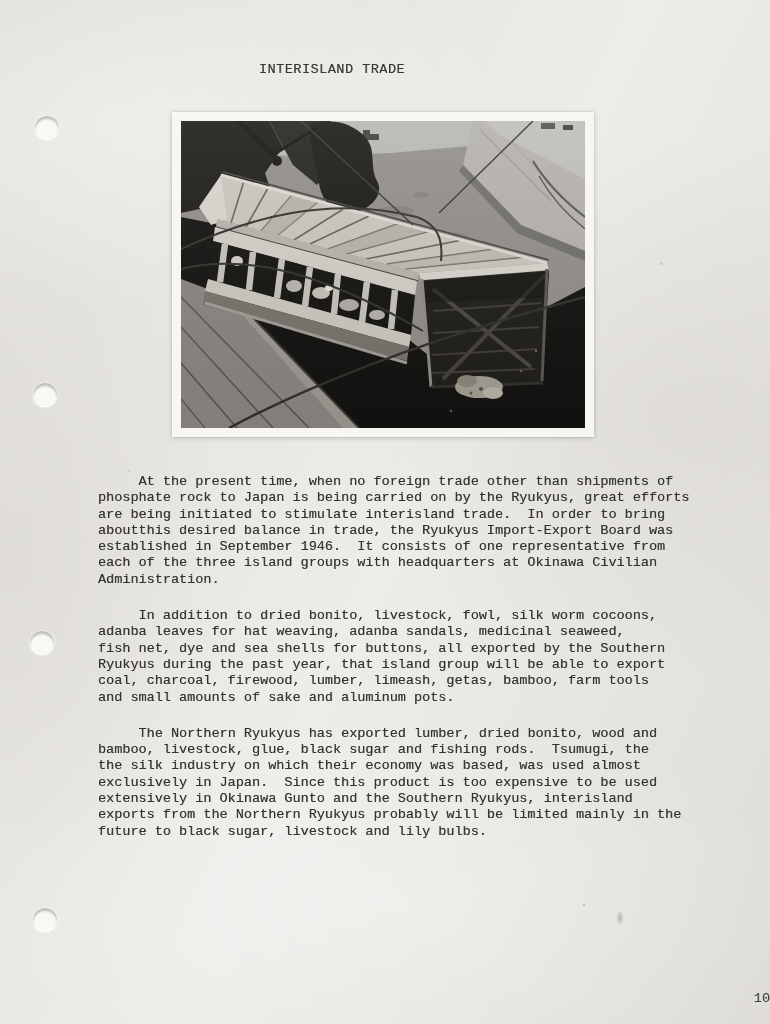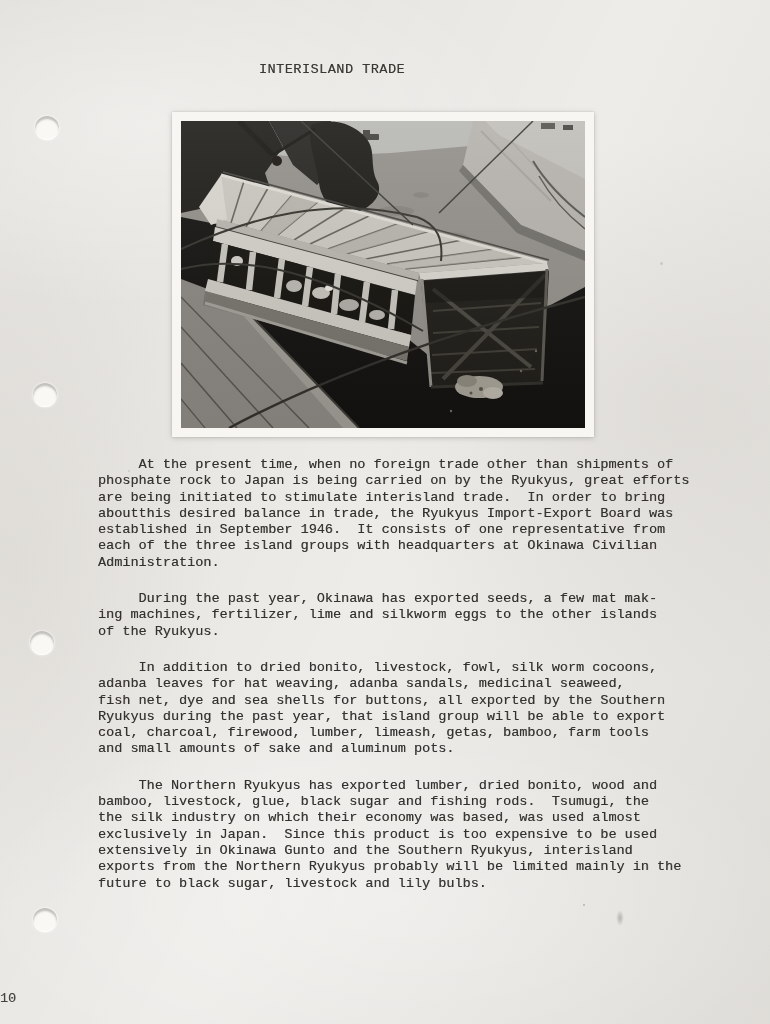--- a/index.html
+++ b/index.html
@@ -28,23 +28,23 @@
     position:absolute;left:172px;top:112px;width:404px;height:307px;
     background:#f7f6f3;padding:9px;margin:0;
     box-shadow:0 1px 5px rgba(95,93,88,.30), 0 0 1px rgba(120,118,112,.45);
   }
   .photo svg{display:block;width:404px;height:307px;}
   .bodytext{
     position:absolute;left:98px;top:457px;width:620px;
     font-size:13.5px;line-height:16.3px;color:#343230;
     text-shadow:.35px .3px .55px rgba(52,50,46,.5);
   }
-  .bodytext p{margin:0 0 20px 0;white-space:pre-wrap;}
+  .bodytext p{margin:17px 0 20px 0;white-space:pre-wrap;}
   .pagenum{
-    position:absolute;left:0;top:991px;width:770px;text-align:left;
+    position:absolute;left:0;top:991px;width:770px;text-align:right;
     font-size:13.5px;color:#45433f;text-shadow:.3px .3px .5px rgba(69,67,63,.45);
   }
   .smudge{
     position:absolute;left:616px;top:910px;width:8px;height:16px;border-radius:50%;
     background:radial-gradient(ellipse at center, rgba(95,93,90,.38), rgba(95,93,90,0) 70%);
   }
   .speck{position:absolute;border-radius:50%;background:rgba(100,98,94,.4);}
 </style>
 </head>
 <body>
@@ -203,23 +203,20 @@
 </figure>
 
 <div class="bodytext">
   <p>     At the present time, when no foreign trade other than shipments of
 phosphate rock to Japan is being carried on by the Ryukyus, great efforts
 are being initiated to stimulate interisland trade.  In order to bring
 aboutthis desired balance in trade, the Ryukyus Import-Export Board was
 established in September 1946.  It consists of one representative from
 each of the three island groups with headquarters at Okinawa Civilian
 Administration.</p>
-  <p>     During the past year, Okinawa has exported seeds, a few mat mak-
-ing machines, fertilizer, lime and silkworm eggs to the other islands
-of the Ryukyus.</p>
   <p>     In addition to dried bonito, livestock, fowl, silk worm cocoons,
 adanba leaves for hat weaving, adanba sandals, medicinal seaweed,
 fish net, dye and sea shells for buttons, all exported by the Southern
 Ryukyus during the past year, that island group will be able to export
 coal, charcoal, firewood, lumber, limeash, getas, bamboo, farm tools
 and small amounts of sake and aluminum pots.</p>
   <p>     The Northern Ryukyus has exported lumber, dried bonito, wood and
 bamboo, livestock, glue, black sugar and fishing rods.  Tsumugi, the
 the silk industry on which their economy was based, was used almost
 exclusively in Japan.  Since this product is too expensive to be used

